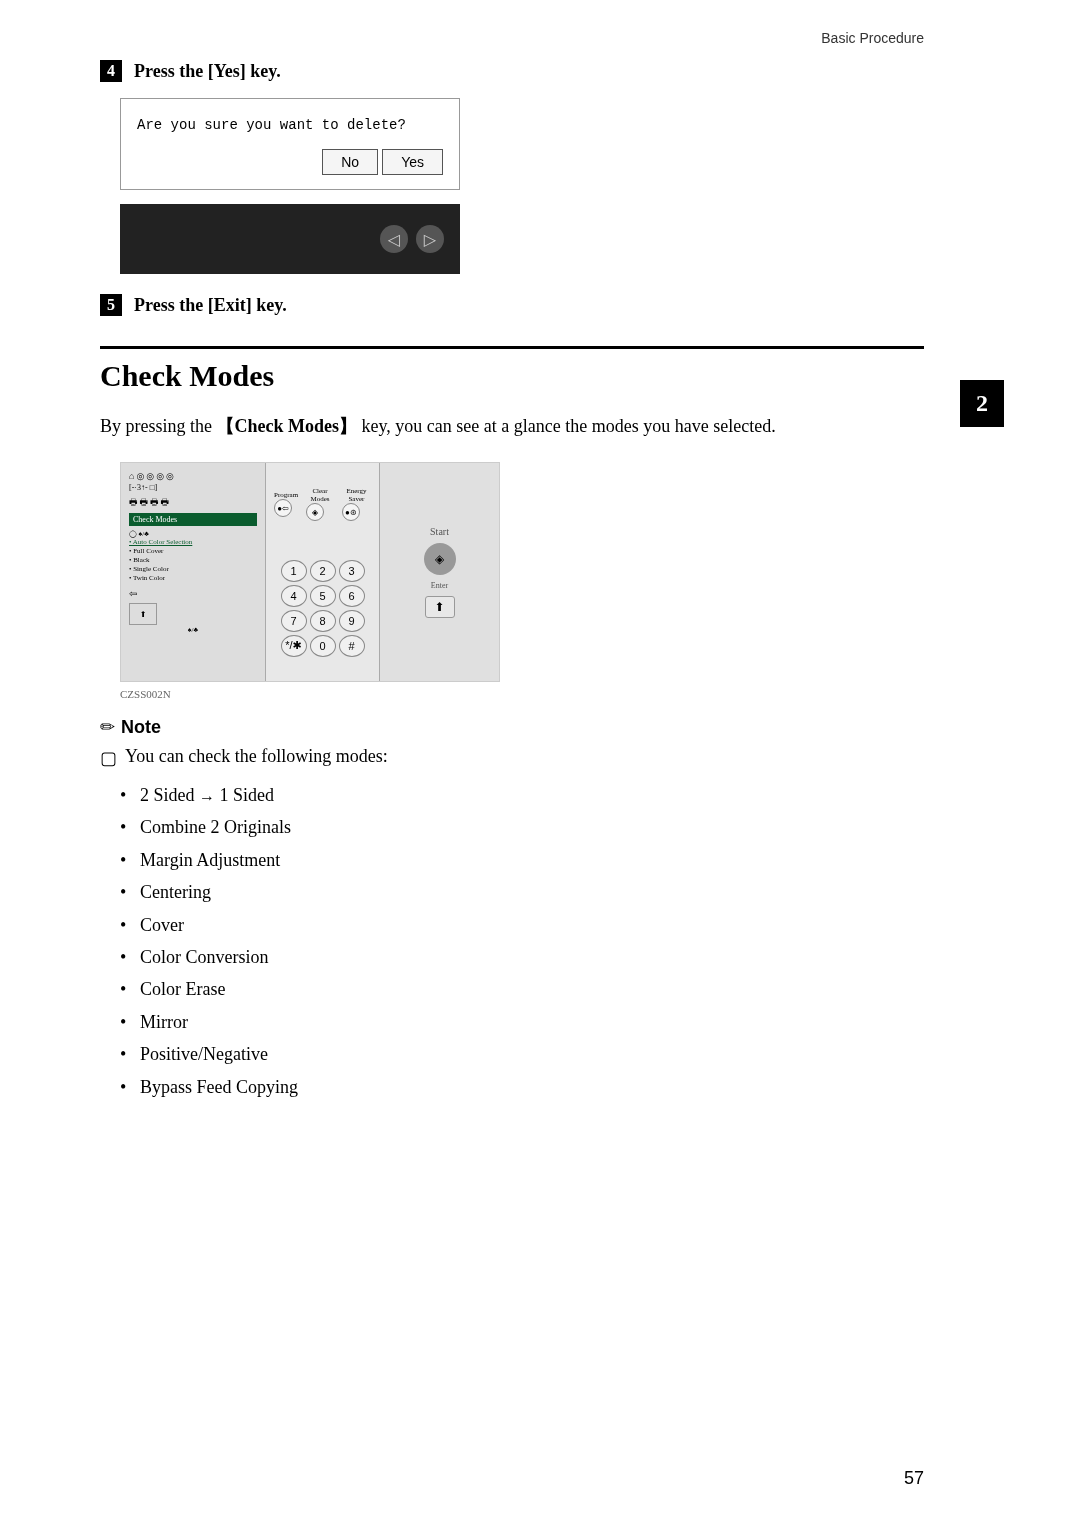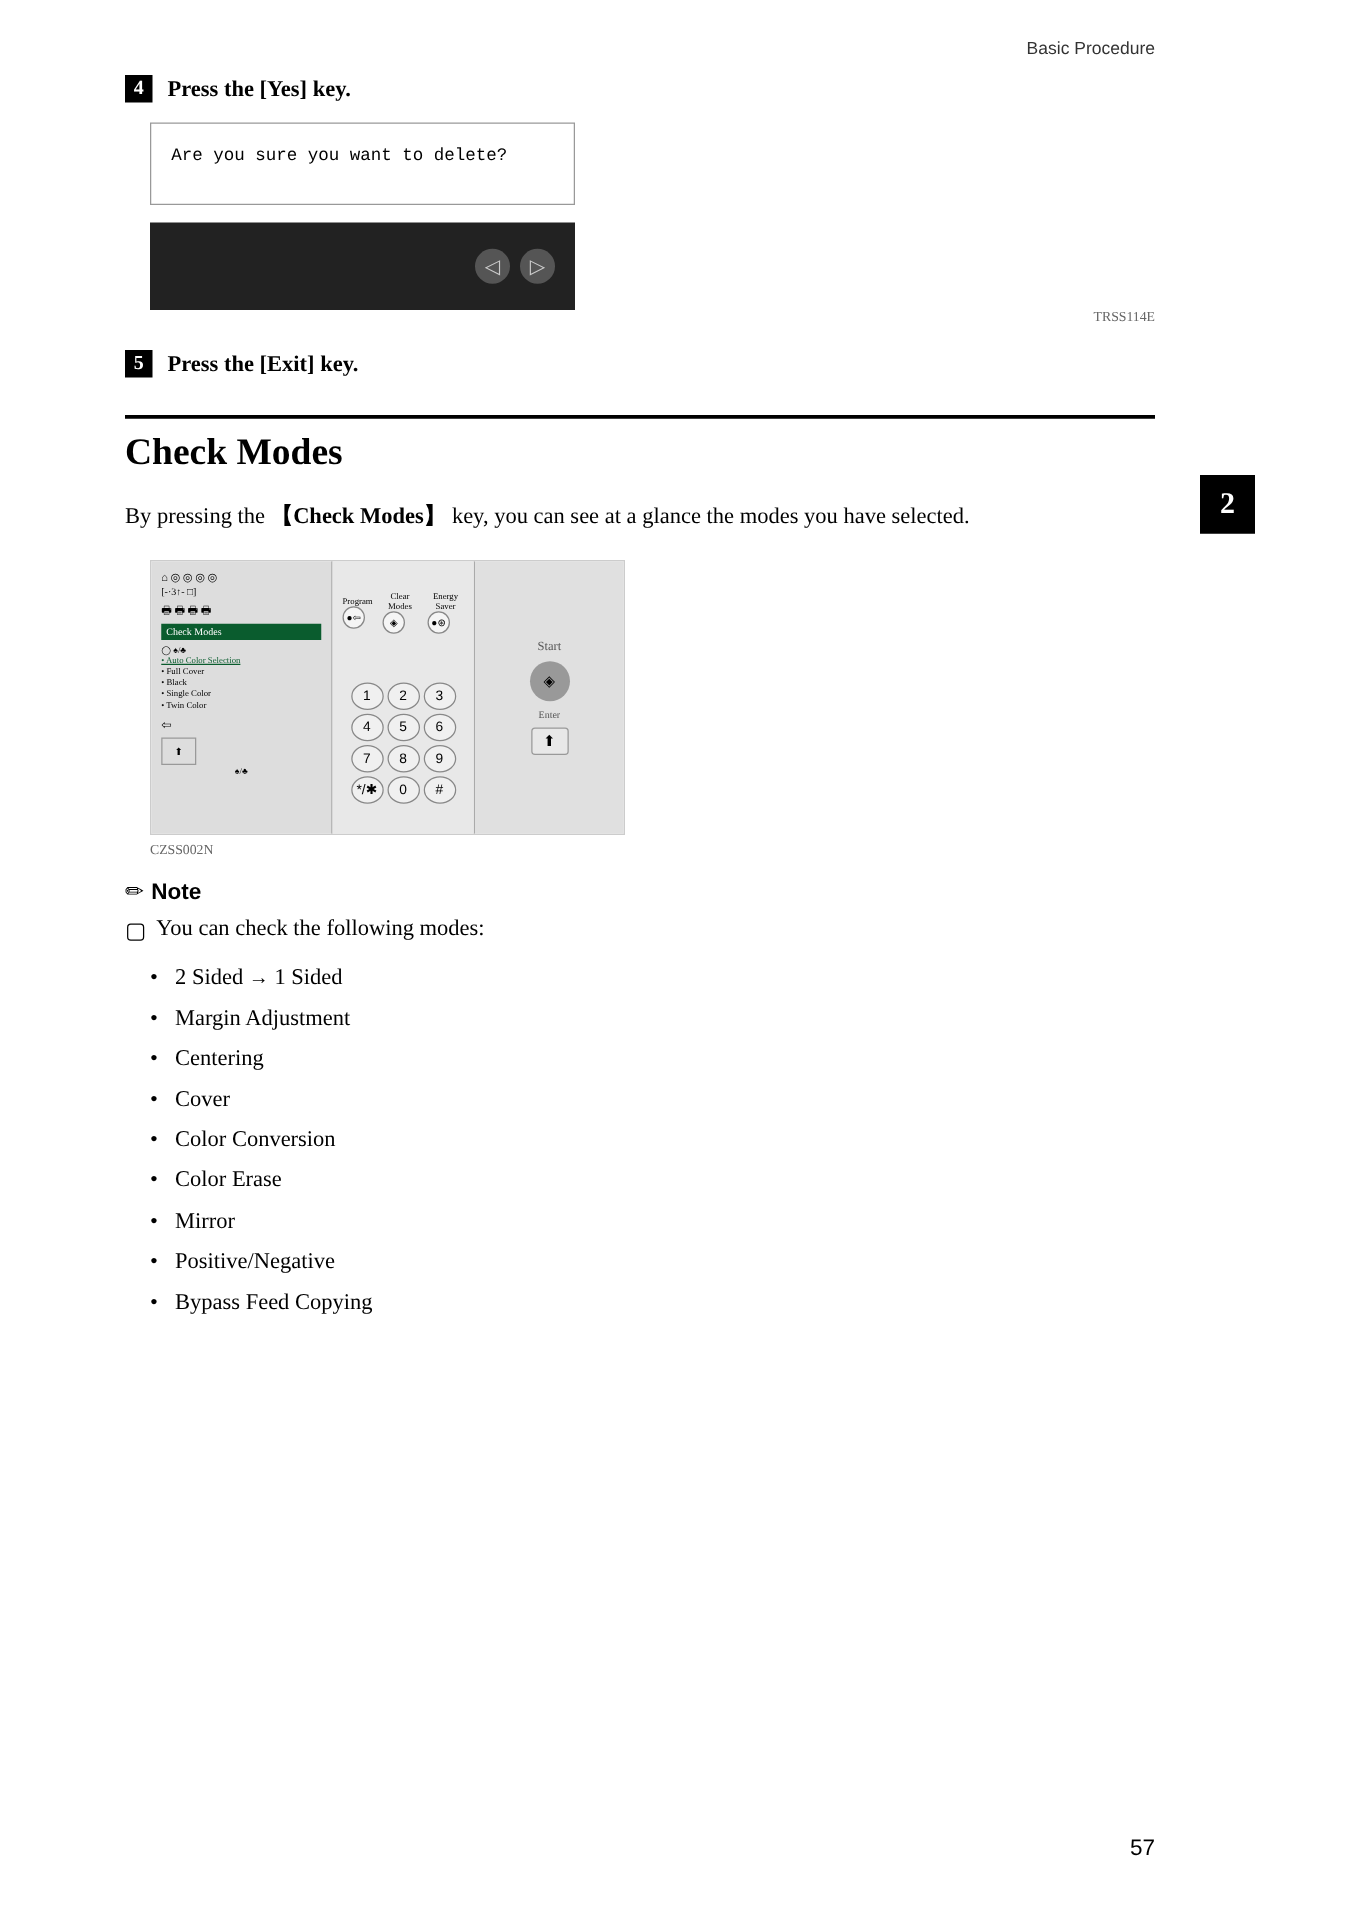--- a/index.html
+++ b/index.html
@@ -372,27 +372,30 @@
   <div class="header-bar">Basic Procedure</div>
 
   <div class="step-4">
     <div style="display:flex; align-items:center; gap:6px; margin-bottom:14px;">
       <span class="step-number-box">4</span>
       <span class="step-title">Press the <strong>[Yes] key.</strong></span>
     </div>
 
     <div class="dialog-box">
       <div class="dialog-text">Are you sure you want to delete?</div>
+      <div class="dialog-buttons">
+        <button class="dialog-btn">No</button>
+        <button class="dialog-btn">Yes</button>
+      </div>
     </div>
 
     <div class="keypad-area">
       <div class="keypad-arrow">◁</div>
       <div class="keypad-arrow">▷</div>
     </div>
-    <div class="trss-label">TRSS114E</div>
   </div>
 
   <div class="step-5">
     <div style="display:flex; align-items:center; gap:6px;">
       <span class="step-number-box">5</span>
       <span class="step-title">Press the <strong>[Exit] key.</strong></span>
     </div>
   </div>
 
   <hr class="section-divider">
@@ -484,20 +487,21 @@
       <span class="note-title">Note</span>
     </div>
 
     <div class="note-checkbox-line">
       <span class="checkbox-sym">▢</span>
       <span>You can check the following modes:</span>
     </div>
 
     <ul class="bullet-list">
       <li><span>2 Sided <span class="arrow-right">→</span> 1 Sided</span></li>
+      <li><span>Combine 2 Originals</span></li>
       <li><span>Margin Adjustment</span></li>
       <li><span>Centering</span></li>
       <li><span>Cover</span></li>
       <li><span>Color Conversion</span></li>
       <li><span>Color Erase</span></li>
       <li><span>Mirror</span></li>
       <li><span>Positive/Negative</span></li>
       <li><span>Bypass Feed Copying</span></li>
     </ul>
   </div>

